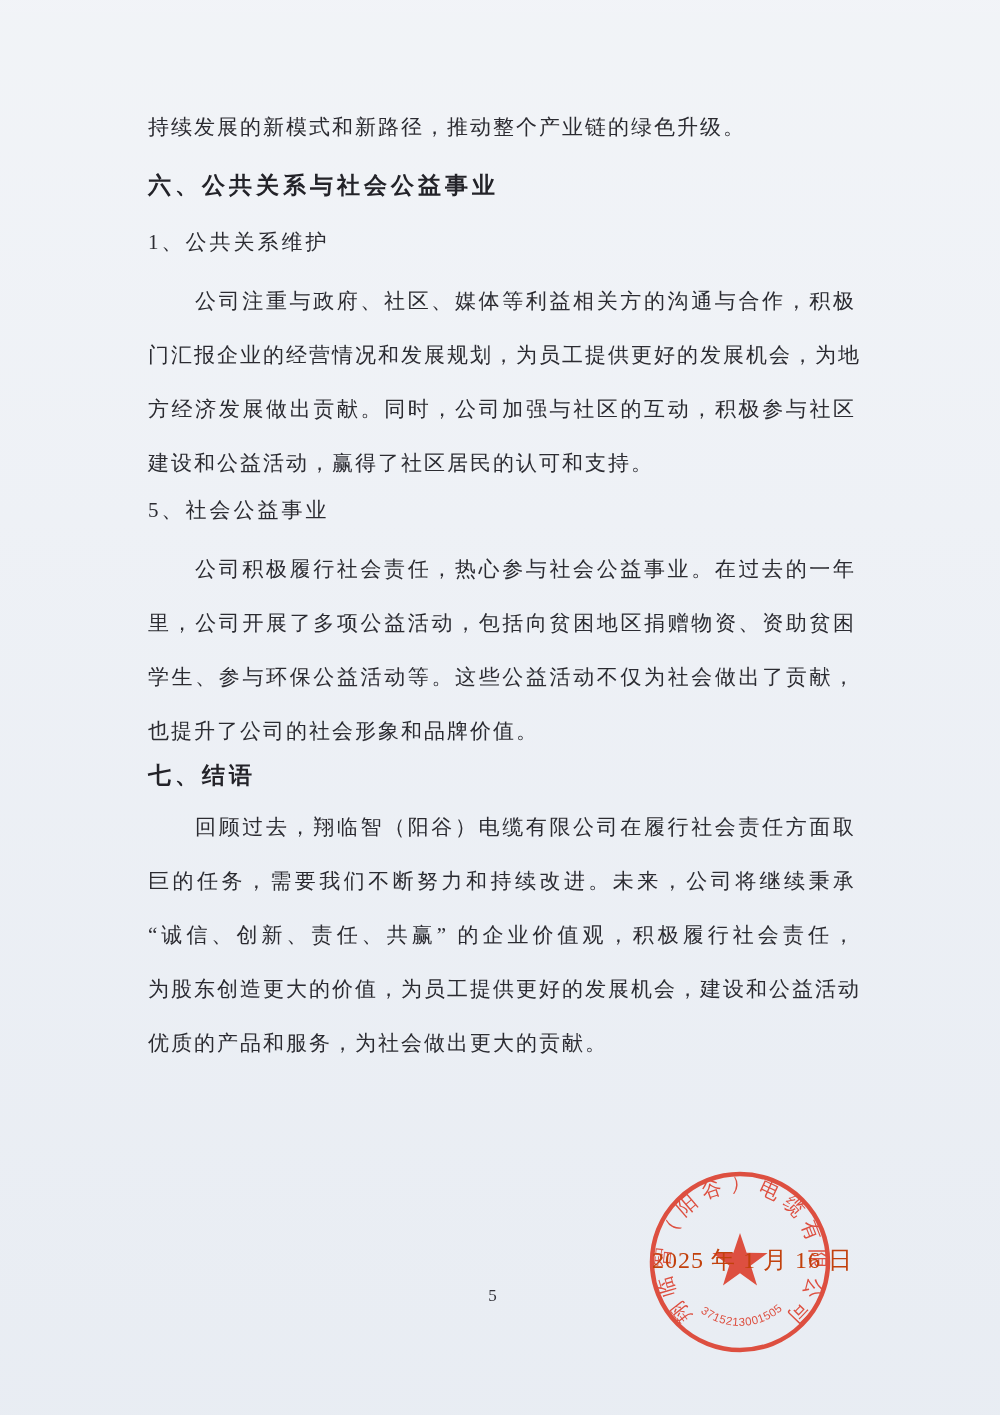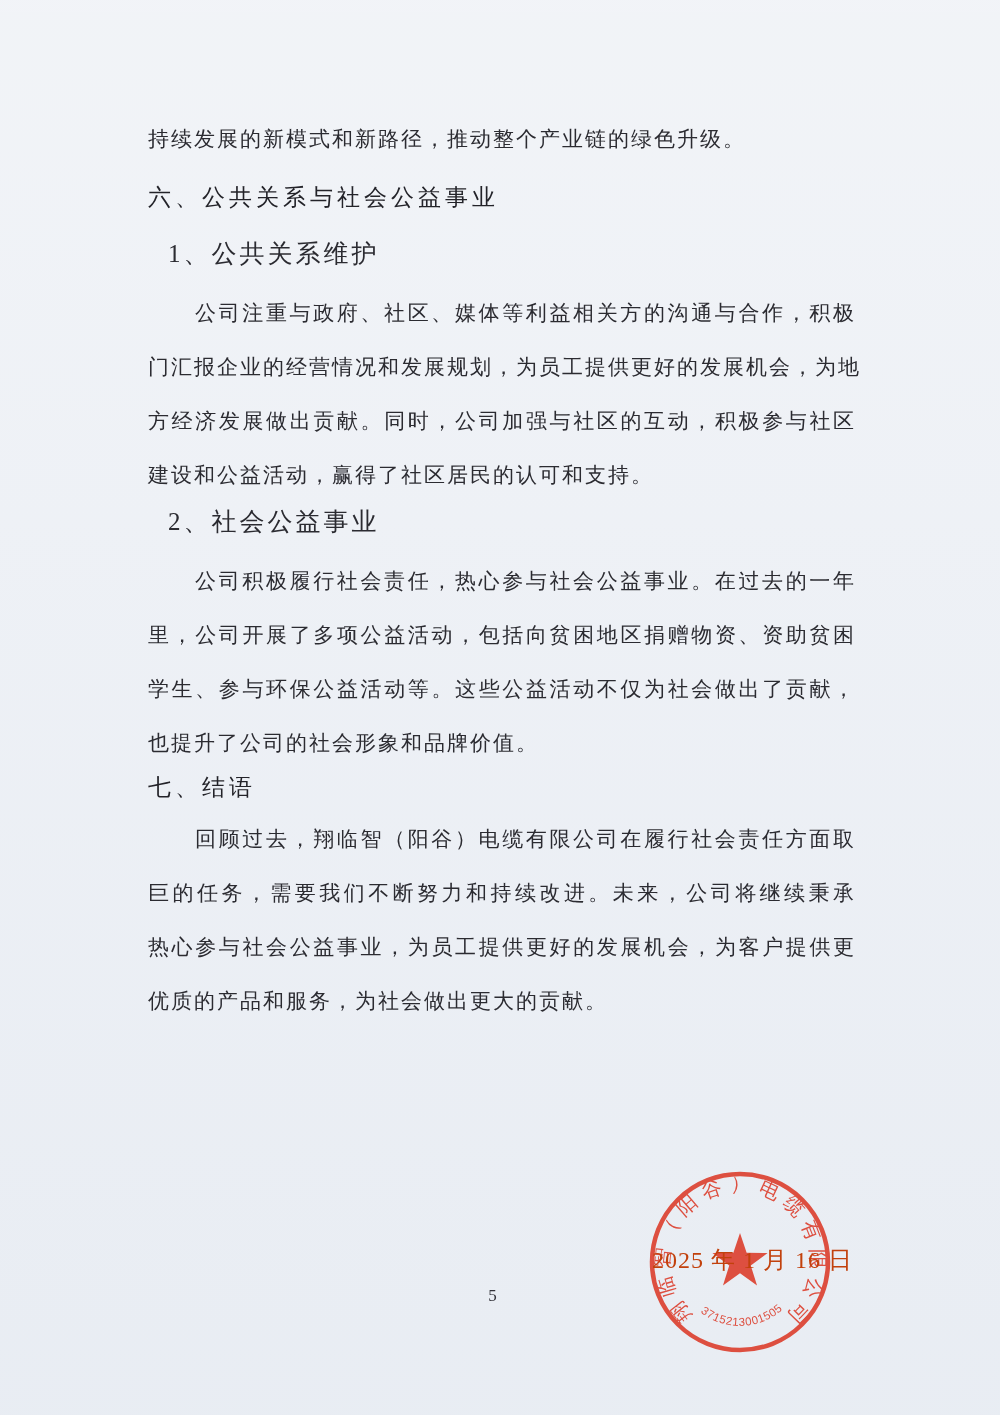--- a/index.html
+++ b/index.html
@@ -17,54 +17,53 @@
   
   .page::after {
     content: "";
     position: absolute; inset: 0;
     background: linear-gradient(180deg, rgba(255,255,255,0.25) 0%, rgba(230,236,244,0.18) 60%, rgba(222,229,238,0.3) 100%);
     pointer-events: none;
   }
   .body-col {
     position: absolute;
     left: 148px;
-    top: 112px;
+    top: 100px;
     width: 708px;
     z-index: 2;
   }
   .para { margin: 0; }
   .para .line {
     font-size: 21px;
     letter-spacing: 2px;
     line-height: 54px;
     height: 54px;
     white-space: nowrap;
     text-align: justify;
     text-align-last: justify;
     -moz-text-align-last: justify;
   }
   .para .line:last-child { text-align-last: left; -moz-text-align-last: left; }
   .para .line:first-child { text-indent: 47px; }
   .para.no-indent .line:first-child { text-indent: 0; }
   .h-major {
     font-size: 23px;
-    font-weight: normal;
+    font-weight: bold;
     letter-spacing: 4px;
     line-height: 36px;
     margin-top: 14px;
     color: #232329;
   }
   .h-major.conclusion { margin-top: 0; }
   .h-minor {
-    font-size: 25px;
+    font-size: 21px;
     font-weight: normal;
     letter-spacing: 3px;
     line-height: 32px;
     margin-top: 22px;
-    margin-left: 20px;
   }
   .h-minor.tight { margin-top: 4px; }
   .para.after-heading { margin-top: 16px; }
   .para.after-conclusion { margin-top: 6px; }
   .date-stamp {
     position: absolute;
     left: 652px;
     top: 1244px;
     font-size: 24px;
     letter-spacing: 1px;
@@ -122,35 +121,36 @@
 
     <h3 class="h-minor">1、公共关系维护</h3>
 
     <div class="para after-heading">
         <div class="line">公司注重与政府、社区、媒体等利益相关方的沟通与合作，积极</div>
         <div class="line">门汇报企业的经营情况和发展规划，为员工提供更好的发展机会，为地</div>
         <div class="line">方经济发展做出贡献。同时，公司加强与社区的互动，积极参与社区</div>
         <div class="line">建设和公益活动，赢得了社区居民的认可和支持。</div>
       </div>
 
-    <h3 class="h-minor tight">2、社会公益事业</h3>
+    <h3 class="h-minor tight">5、社会公益事业</h3>
 
     <div class="para after-heading">
         <div class="line">公司积极履行社会责任，热心参与社会公益事业。在过去的一年</div>
         <div class="line">里，公司开展了多项公益活动，包括向贫困地区捐赠物资、资助贫困</div>
         <div class="line">学生、参与环保公益活动等。这些公益活动不仅为社会做出了贡献，</div>
         <div class="line">也提升了公司的社会形象和品牌价值。</div>
       </div>
 
     <h2 class="h-major conclusion">七、结语</h2>
 
     <div class="para after-conclusion">
         <div class="line">回顾过去，翔临智（阳谷）电缆有限公司在履行社会责任方面取</div>
         <div class="line">巨的任务，需要我们不断努力和持续改进。未来，公司将继续秉承</div>
-        <div class="line">热心参与社会公益事业，为员工提供更好的发展机会，为客户提供更</div>
+        <div class="line">“诚信、创新、责任、共赢” 的企业价值观，积极履行社会责任，</div>
+        <div class="line">为股东创造更大的价值，为员工提供更好的发展机会，建设和公益活动</div>
         <div class="line">优质的产品和服务，为社会做出更大的贡献。</div>
       </div>
 
   </main>
 
   <svg class="seal" viewBox="0 0 200 200" aria-hidden="true">
     <circle class="ring" cx="100" cy="100" r="88"></circle>
     <polygon class="star" points="100,71 106.64,90.86 127.58,91.04 110.75,103.49 117.05,123.46 100,111.3 82.95,123.46 89.25,103.49 72.42,91.04 93.36,90.86"></polygon>
     <path id="seal-arc-top" class="arc-guide" d="M 56.3 155.9 A 71 71 0 1 1 143.7 155.9"></path>
     <path id="seal-arc-bottom" class="arc-guide" d="M 58.9 149.0 A 64 64 0 0 0 141.1 149.0"></path>

